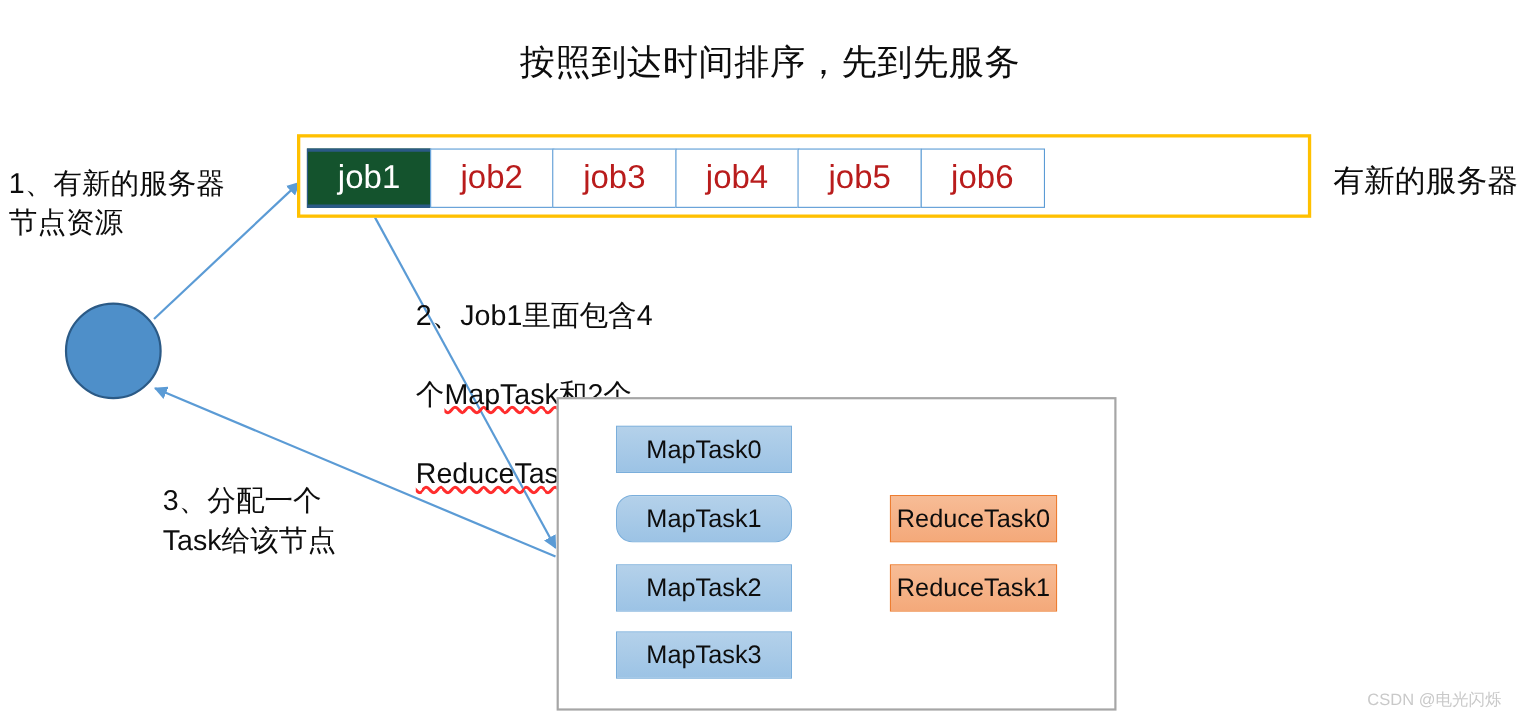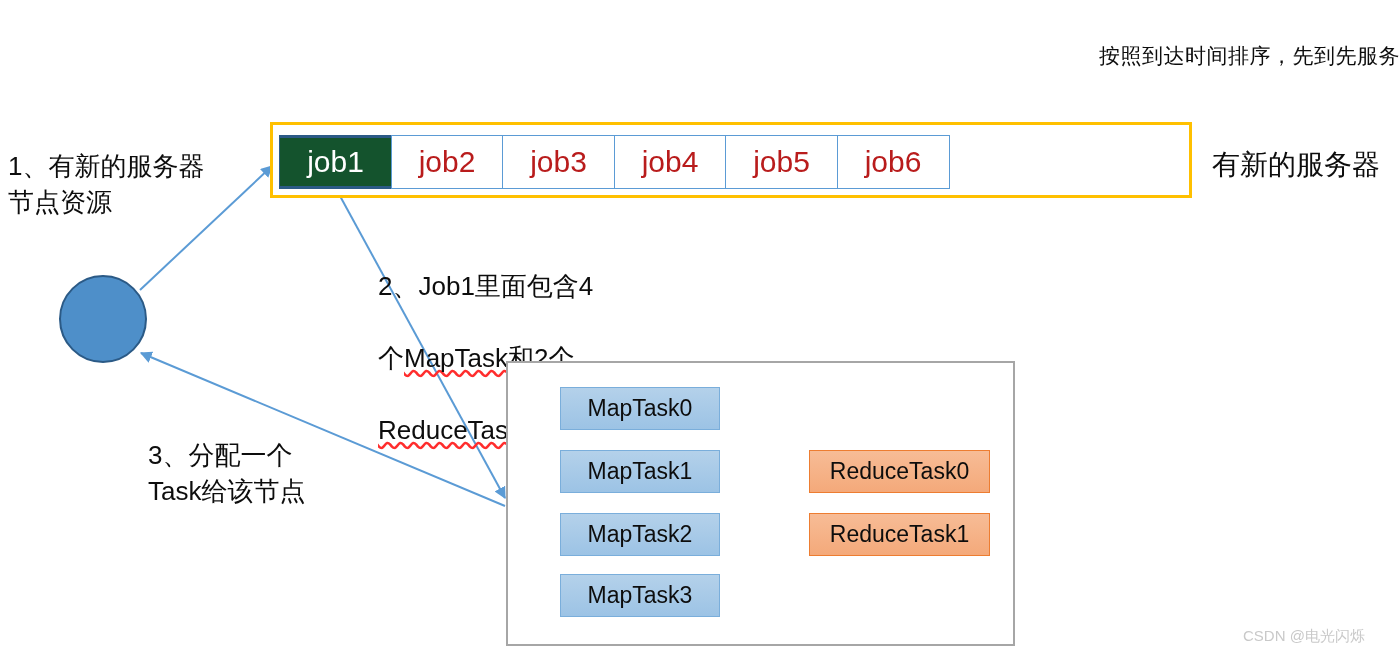--- a/index.html
+++ b/index.html
@@ -26,22 +26,22 @@
     height: 655px;
     pointer-events: none;
   }
 
   
   .diagram-title {
     position: absolute;
     left: 0;
     top: 36px;
     width: 1400px;
-    text-align: right;
-    font-size: 21px;
+    text-align: center;
+    font-size: 32px;
     line-height: 40px;
     color: #0d0d0d;
     letter-spacing: 0.5px;
   }
 
   
   .queue-frame {
     position: absolute;
     left: 270px;
     top: 122px;
@@ -144,26 +144,26 @@
     color: #0d0d0d;
   }
   .map-task {
     left: 560px;
     width: 160px;
     background: linear-gradient(180deg, #b4d1ea 0%, #9cc3e5 100%);
     border: 1px solid #7aaedb;
   }
   .reduce-task {
     left: 809px;
-    width: 181px;
+    width: 152px;
     background: linear-gradient(180deg, #f7bc96 0%, #f4a97a 100%);
     border: 1px solid #ed7d31;
   }
   #map-task-0 { top: 387px; }
-  #map-task-1 { top: 450px; }
+  #map-task-1 { top: 450px; border-radius: 15px; }
   #map-task-2 { top: 513px; }
   #map-task-3 { top: 574px; }
   #reduce-task-0 { top: 450px; }
   #reduce-task-1 { top: 513px; }
 
   
   .watermark {
     position: absolute;
     left: 1243px;
     top: 627px;

